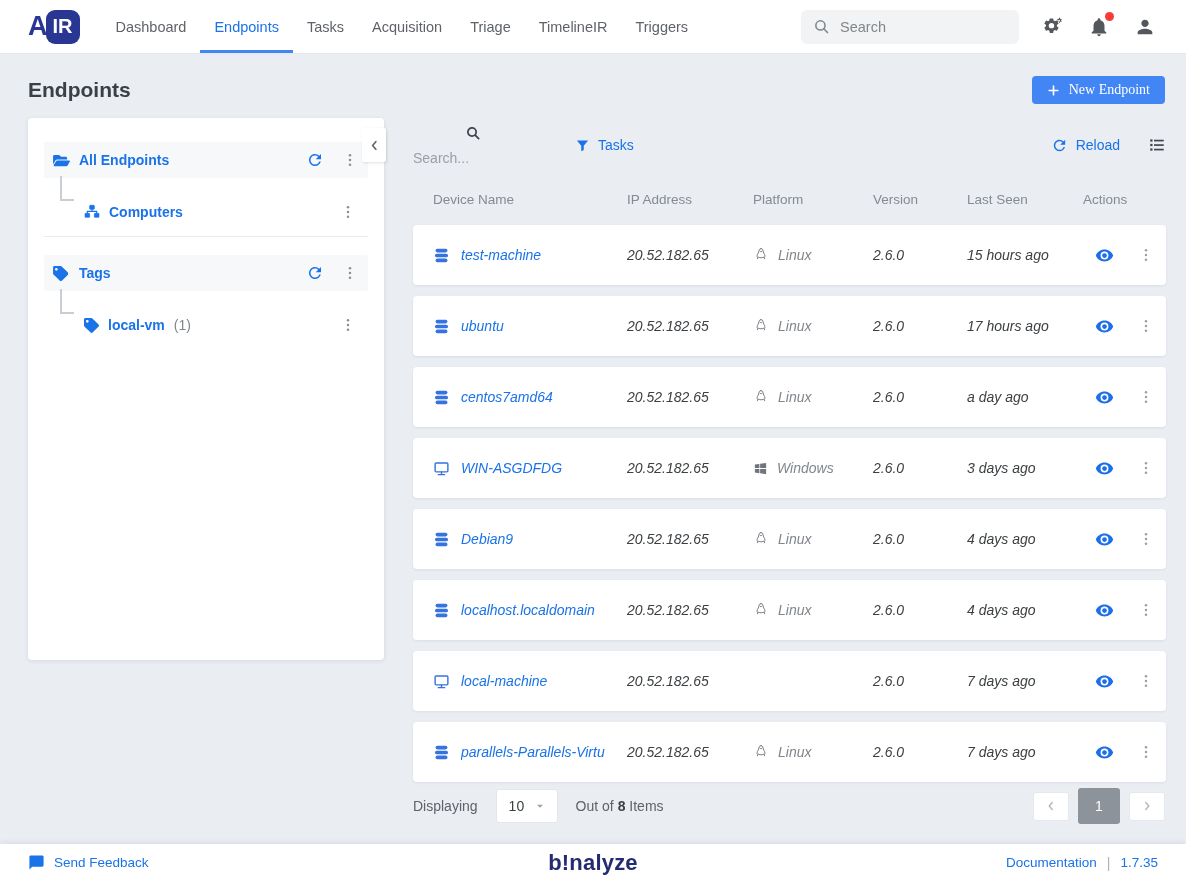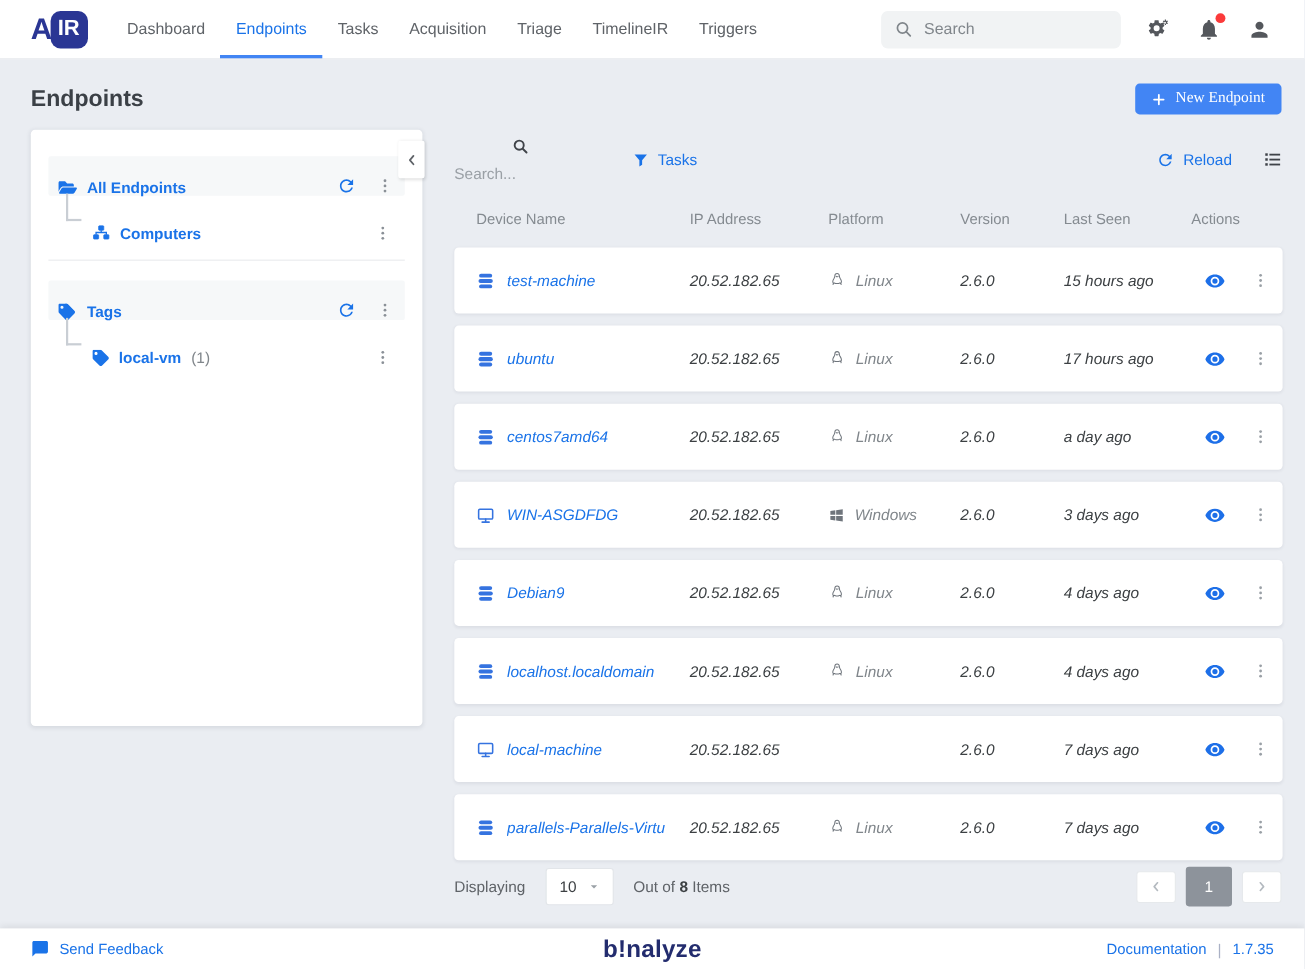--- a/index.html
+++ b/index.html
@@ -54,21 +54,21 @@
     display:flex; align-items:center; gap:9px; cursor:pointer; font-weight:500;
   }
 
   
   .side-panel {
     position:absolute; left:28px; top:118px; width:356px; height:542px;
     background:#fff; border-radius:4px; box-shadow:0 1px 4px rgba(25,35,60,.10);
     padding:24px 16px;
   }
   .group-row {
-    height:36px; background:#f6f8f9; display:flex; align-items:flex-end;
+    height:36px; background:#f6f8f9; display:flex; align-items:center;
     padding:0 10px 0 9px; gap:9px; border-radius:2px;
   }
   .group-label { color:#1a73e8; font-weight:700; font-size:14px; flex:1; cursor:pointer; }
   .group-actions { display:flex; align-items:center; gap:18px; }
   .tree-row {
     height:40px; display:flex; align-items:flex-end; gap:9px;
     padding-left:40px; position:relative; margin-top:2px;
   }
   .tree-connector {
     position:absolute; left:16px; top:-4px; width:14px; height:25px;

